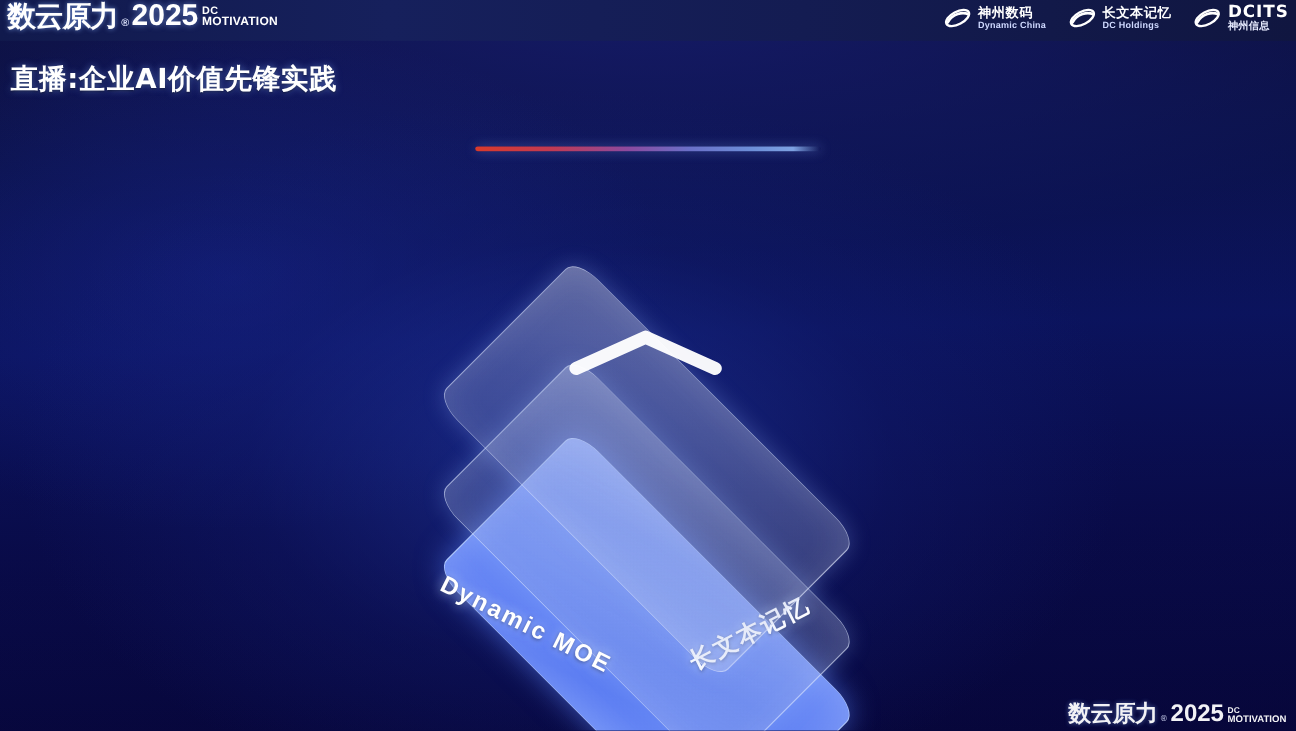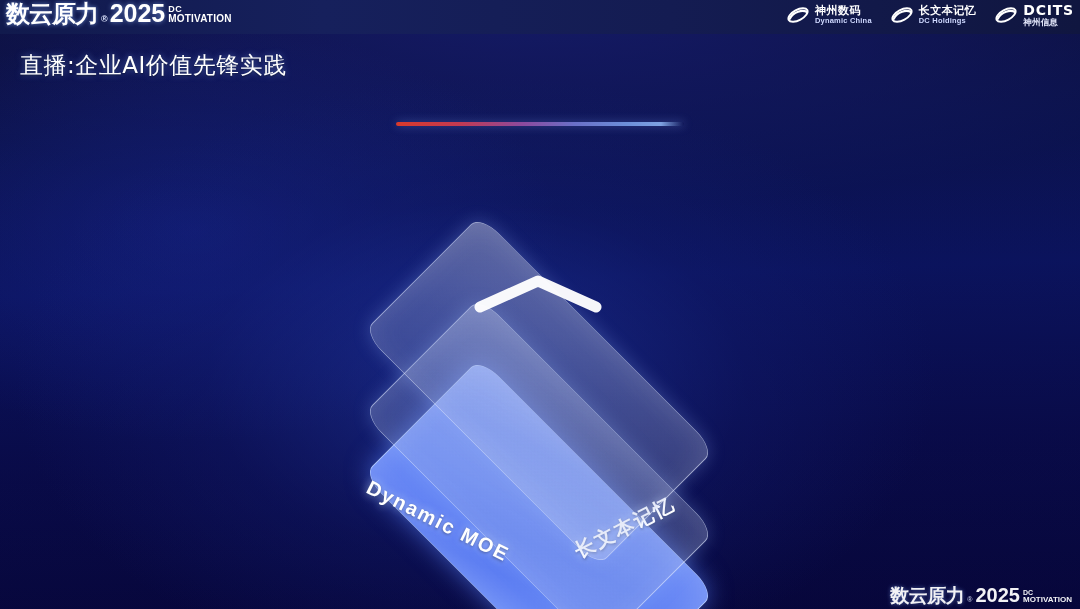--- a/index.html
+++ b/index.html
@@ -33,21 +33,21 @@
   #logos{position:absolute;right:6px;top:3px;display:flex;align-items:center;gap:18px;}
   .logo{display:flex;align-items:center;gap:5px;}
   .swirl{width:24px;height:20px;flex:0 0 auto;}
   .logo-txt{display:flex;flex-direction:column;line-height:1.05;}
   .logo-cn{font-size:11px;font-weight:bold;color:#fff;font-family:"DejaVu Sans",sans-serif;letter-spacing:.5px;}
   .logo-en{font-size:7.5px;font-weight:bold;color:#cfd9ff;letter-spacing:.2px;}
   .logo-cn.big{font-size:14px;letter-spacing:.8px;}
   .logo-en.cnsub{font-size:8.5px;color:#e8ecff;font-family:"DejaVu Sans",sans-serif;}
 
   
-  #live-title{position:absolute;left:20px;top:50px;font-size:23px;font-weight:normal;color:#fff;
+  #live-title{position:absolute;left:9px;top:50px;font-size:23px;font-weight:bold;color:#fff;
     font-family:"DejaVu Sans",sans-serif;letter-spacing:.5px;
     text-shadow:0 0 6px rgba(130,170,255,.55),0 1px 2px rgba(0,0,0,.6);}
   #main-title{position:absolute;left:335px;top:54px;font-size:27px;font-weight:bold;
     font-family:"DejaVu Sans",sans-serif;letter-spacing:1px;white-space:nowrap;}
   #main-title .gold{color:#e8c65a;text-shadow:0 0 8px rgba(232,198,90,.45);}
   #main-title .wht{color:#fff;text-shadow:0 0 8px rgba(150,180,255,.4);}
 
   #divider{position:absolute;left:396px;top:122px;width:288px;height:4px;border-radius:2px;
     background:linear-gradient(90deg,#d93a2b 0%,#c23a52 22%,#8c4a9e 44%,#6a70c8 62%,#6d8fd8 80%,#7ea2e2 92%,rgba(126,162,226,0) 100%);
     box-shadow:0 0 10px rgba(120,150,230,.45);}

